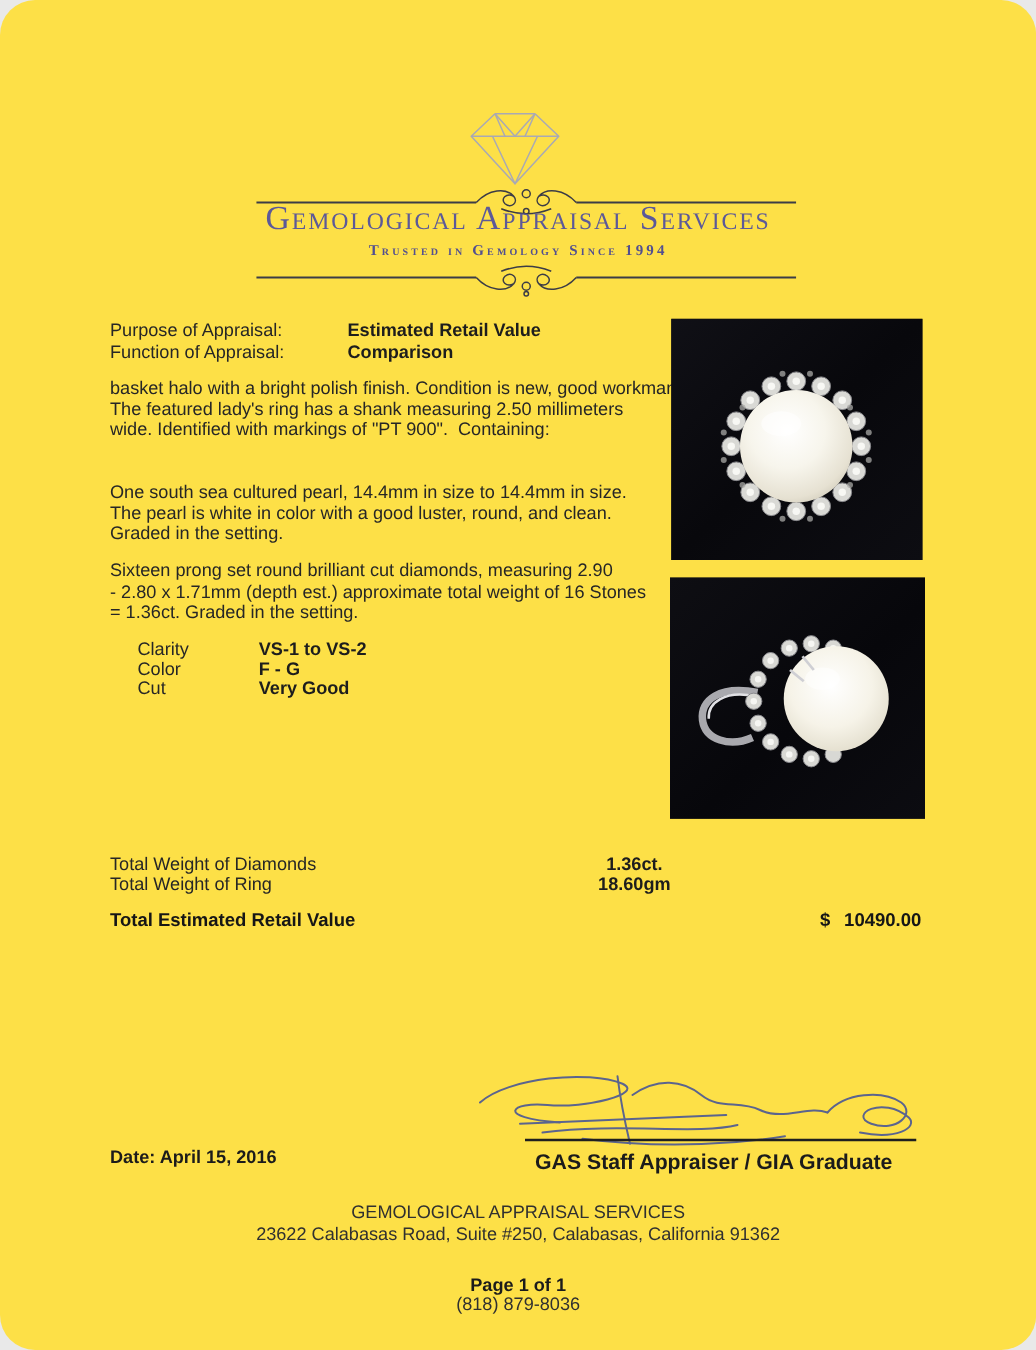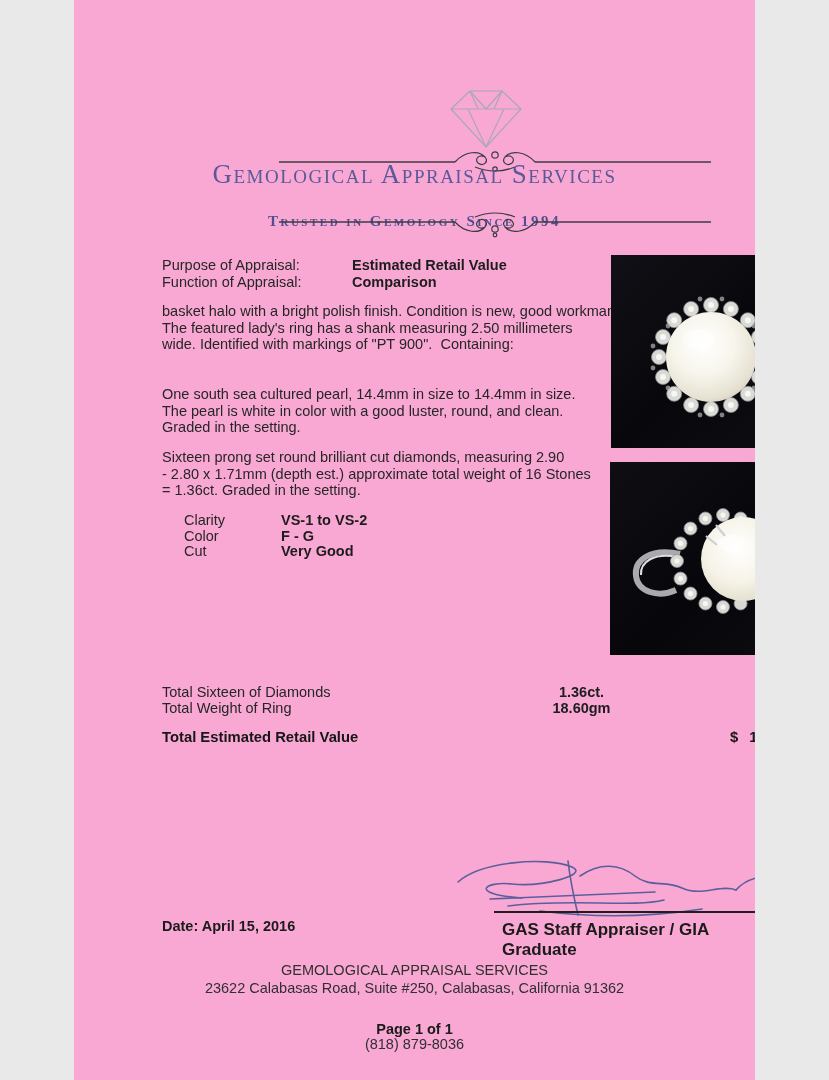--- a/index.html
+++ b/index.html
@@ -1,31 +1,31 @@
 <!DOCTYPE html>
 <html><head>
 <meta charset="utf-8">
 <style>
   html,body{margin:0;padding:0;background:#e9e9e9;}
   .page{
-    position:relative;width:681px;height:1080px;background:#f9a8d4;
+    position:relative;width:829px;height:1080px;background:#fde047;
     margin:0 auto;overflow:hidden;
-    font-family:"Liberation Sans", sans-serif;color:#262626;
+    font-family:"Liberation Sans", sans-serif;color:#262626;border-radius:28px;
   }
   .abs{position:absolute;}
   
   .brand-name{
     left:0;right:0;top:159px;text-align:center;
     font-family:"Liberation Serif", serif;font-variant:small-caps;
     font-size:27px;letter-spacing:1.5px;color:#5c5999;font-weight:500;
   }
   .brand-tagline{
     left:0;right:0;top:193px;text-align:center;
     font-family:"Liberation Serif", serif;font-variant:small-caps;
-    font-size:15px;letter-spacing:2.5px;color:#524f90;font-weight:600;margin-top:20px;
+    font-size:12px;letter-spacing:2.5px;color:#524f90;font-weight:600;
   }
   
   .line{white-space:pre;font-size:14.5px;line-height:16.5px;}
   .bold{font-weight:bold;color:#1d1d1d;}
   .meta-row{display:flex;font-size:14.5px;line-height:16.8px;gap:31px;}
   .meta-label{width:159px;}
   .para{left:88px;width:475px;}
   .grade-row{display:flex;font-size:14.5px;line-height:15.6px;}
   .grade-label{width:97px;}
   .tot-row{display:flex;font-size:14.5px;line-height:16.2px;}
@@ -252,21 +252,21 @@
     <circle cx="133" cy="97" r="42" fill="url(#pearl2)"></circle>
     <ellipse cx="122" cy="81" rx="14" ry="9" fill="#ffffff" opacity="0.5"></ellipse>
     <g stroke="#cfcfd4" stroke-width="2.2" fill="none">
       <path d="M106,63 L115,74"></path>
         <path d="M96,74 L107,83"></path>
     </g>
   </svg>
 
   <div class="abs" style="left:88px;top:684px;">
     <div class="tot-row">
-      <span class="tot-label">Total Sixteen of Diamonds</span>
+      <span class="tot-label">Total Weight of Diamonds</span>
       <span class="tot-value">1.36ct.</span>
     </div>
     <div class="tot-row">
       <span class="tot-label">Total Weight of Ring</span>
       <span class="tot-value">18.60gm</span>
     </div>
   </div>
 
   <div class="abs grand-label">Total Estimated Retail Value</div>
   <div class="abs grand-amount">

